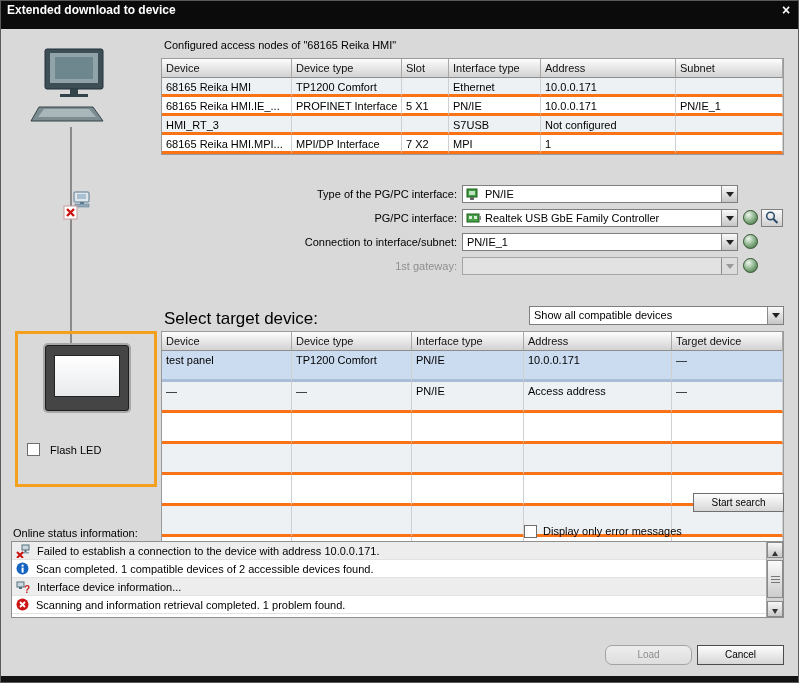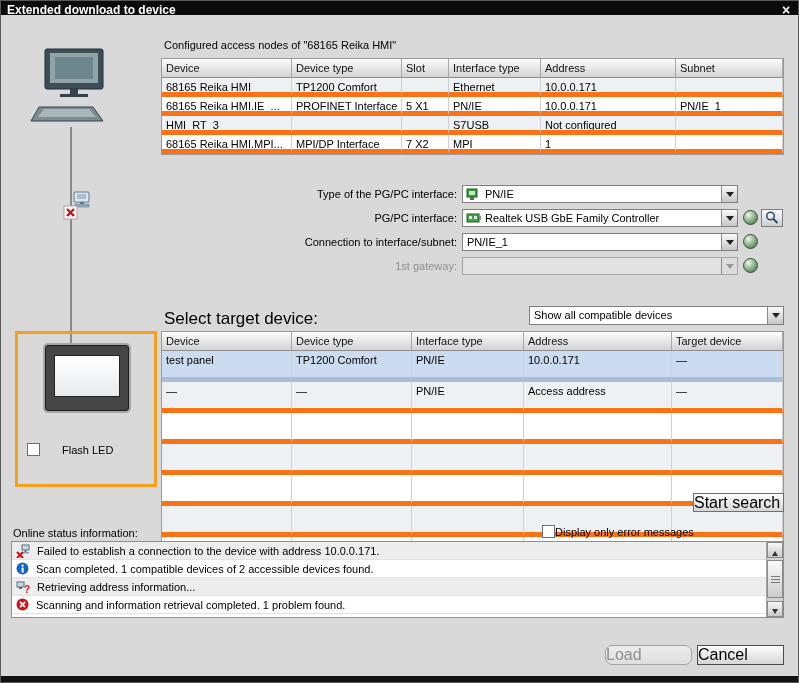--- a/index.html
+++ b/index.html
@@ -1,48 +1,48 @@
 <!DOCTYPE html>
 <html><head>
 <meta charset="utf-8">
 <style>
   * { margin:0; padding:0; box-sizing:border-box; }
   html,body { background:#efefef; font-family:"Liberation Sans", sans-serif; }
   .dialog { position:relative; width:799px; height:683px; background:#d9d9d9; border:1px solid #5a5a5a; overflow:hidden; }
 
   
-  .titlebar { position:absolute; top:0; left:0; right:0; height:14px; background:#0b0b0b; color:#fff;
+  .titlebar { position:absolute; top:0; left:0; right:0; height:28px; background:#0b0b0b; color:#fff;
               font-size:12px; font-weight:bold; line-height:19px; padding-left:6px; }
   .close { position:absolute; right:4px; top:1px; width:16px; height:16px; color:#fff; font-size:14px;
            line-height:16px; text-align:center; cursor:pointer; font-weight:bold; }
 
   
   .pc-art { position:absolute; left:28px; top:46px; }
   .conn-line { position:absolute; left:69px; top:126px; width:2px; height:216px; background:#8a8a8a; }
   .net-broken { position:absolute; left:60px; top:190px; z-index:2; }
   .orange-box { position:absolute; left:14px; top:330px; width:142px; height:156px; border:3px solid #f2a01e; }
   .hmi-panel { position:absolute; left:44px; top:344px; width:84px; height:66px; background:#454545;
                border:1px solid #1e1e1e; border-radius:3px; box-shadow:0 0 0 2px #a7a7a7; }
   .hmi-screen { position:absolute; left:8px; top:9px; right:8px; bottom:13px; background:linear-gradient(#ffffff,#e8eaec);
                 border:1px solid #222; }
-  .flash-led { position:absolute; left:26px; top:442px; display:flex; align-items:center; gap:22px; font-size:11px; }
+  .flash-led { position:absolute; left:26px; top:442px; display:flex; align-items:center; gap:10px; font-size:11px; }
 
   .cb { width:13px; height:13px; background:#fff; border:1px solid #6e6e6e; display:inline-block; flex:0 0 auto; }
 
   .heading { position:absolute; left:163px; top:38px; font-size:11px; color:#000; }
 
   
   .tbl { position:absolute; background:#fff; border:1px solid #9a9a9a; font-size:11px; }
   .hrow { display:flex; height:19px; }
   .hcell { background:linear-gradient(#fdfdfd,#d2d2d2); border-right:1px solid #a8a8a8; border-bottom:1px solid #8d8d8d;
            padding:0 14px 0 4px; line-height:18px; overflow:hidden; white-space:nowrap; color:#111; }
   .trow { display:flex; }
   .t1 .trow { height:19px; }
   .t2 .trow { height:31px; }
-  .tcell { border-right:1px solid #d0d0d0; border-bottom:5px solid #f97316; padding:0 0 0 4px;
+  .tcell { border-right:1px solid #d0d0d0; border-bottom:3px solid #f97316; padding:0 0 0 4px;
            overflow:hidden; white-space:nowrap; }
   .t1 .tcell { line-height:18px; }
   .t2 .tcell { line-height:19px; }
   .r-gray .tcell { background:#eef1f4; }
   .r-white .tcell { background:#ffffff; }
   .r-sel .tcell { background:#cbdcf0; border-bottom-color:#a9bdd6; }
 
   .t1 { left:160px; top:57px; width:623px; }
   .t1 .c0{width:130px}.t1 .c1{width:110px}.t1 .c2{width:47px}.t1 .c3{width:92px}.t1 .c4{width:135px}.t1 .c5{flex:1}
   .t2 { left:160px; top:330px; width:623px; }
@@ -63,30 +63,30 @@
   .dd.disabled .dbtn::after { border-top-color:#999; }
 
   .round-icon { position:absolute; width:15px; height:15px; border-radius:50%;
                 background:radial-gradient(circle at 35% 30%, #eef7ee, #7fab7f 55%, #3f663d); border:1px solid #33522f; }
   .mag-btn { position:absolute; left:760px; top:208px; width:22px; height:18px;
              background:linear-gradient(#fbfbfb,#cfcfcf); border:1px solid #7f7f7f; text-align:center; }
 
   .sel-target-label { position:absolute; left:163px; top:308px; font-size:17px; }
 
   
-  .btn { position:absolute; background:linear-gradient(#fdfdfd,#d6d6d6); border:1px solid #6f6f6f; font-size:16px;
-         text-align:left; color:#000; }
+  .btn { position:absolute; background:linear-gradient(#fdfdfd,#d6d6d6); border:1px solid #6f6f6f; font-size:10px;
+         text-align:center; color:#000; }
   .btn.disabled { color:#8f8f8f; background:linear-gradient(#ededed,#dedede); border-color:#a3a3a3;border-radius:7px; }
   .btn-start { left:692px; top:492px; width:91px; height:19px; line-height:17px; }
   .btn-load { left:604px; top:644px; width:87px; height:20px; line-height:18px; }
   .btn-cancel { left:696px; top:644px; width:87px; height:20px; line-height:18px; border-color:#4c4c4c; }
 
   
   .status-label { position:absolute; left:12px; top:526px; font-size:11px; }
-  .err-filter { position:absolute; left:541px; top:524px; display:flex; align-items:center; font-size:11px; }
+  .err-filter { position:absolute; left:523px; top:524px; display:flex; gap:6px; font-size:11px; }
   .status-list { position:absolute; left:10px; top:540px; width:773px; height:77px; background:#fff;
                  border:1px solid #8f8f8f; }
   .status-row { height:18px; display:flex; align-items:center; gap:7px; padding-left:4px; font-size:11px;
                 margin-right:17px; border-bottom:1px solid #e2e2e2; overflow:hidden; white-space:nowrap; }
   .status-row.alt { background:#ededed; }
 
   
   .sb { position:absolute; right:0; top:0; bottom:0; width:17px; background:#d4d4d4; border-left:1px solid #a5a5a5; }
   .sb-btn { position:absolute; left:0; width:16px; height:16px; background:linear-gradient(#f7f7f7,#c9c9c9);
             border:1px solid #8a8a8a; }
@@ -321,21 +321,21 @@
         <rect x="5.6" y="5.6" width="2" height="5" fill="#fff"></rect>
       </svg>
       <span>Scan completed. 1 compatible devices of 2 accessible devices found.</span>
     </div>
     <div class="status-row alt">
       <svg width="14" height="14">
         <rect x="1" y="2" width="7" height="5" fill="#cdd8de" stroke="#54707e"></rect>
         <rect x="3" y="7" width="3" height="2" fill="#54707e"></rect>
         <text x="8" y="13" font-size="10" font-weight="bold" fill="#c22">?</text>
       </svg>
-      <span>Retrieving address information...</span>
+      <span>Interface device information...</span>
     </div>
     <div class="status-row">
       <svg width="13" height="13">
         <circle cx="6.5" cy="6.5" r="6" fill="#cc1414"></circle>
         <path d="M4 4 L9 9 M9 4 L4 9" stroke="#fff" stroke-width="1.8"></path>
       </svg>
       <span>Scanning and information retrieval completed. 1 problem found.</span>
     </div>
     <div class="sb">
       <div class="sb-btn sb-up"></div>

